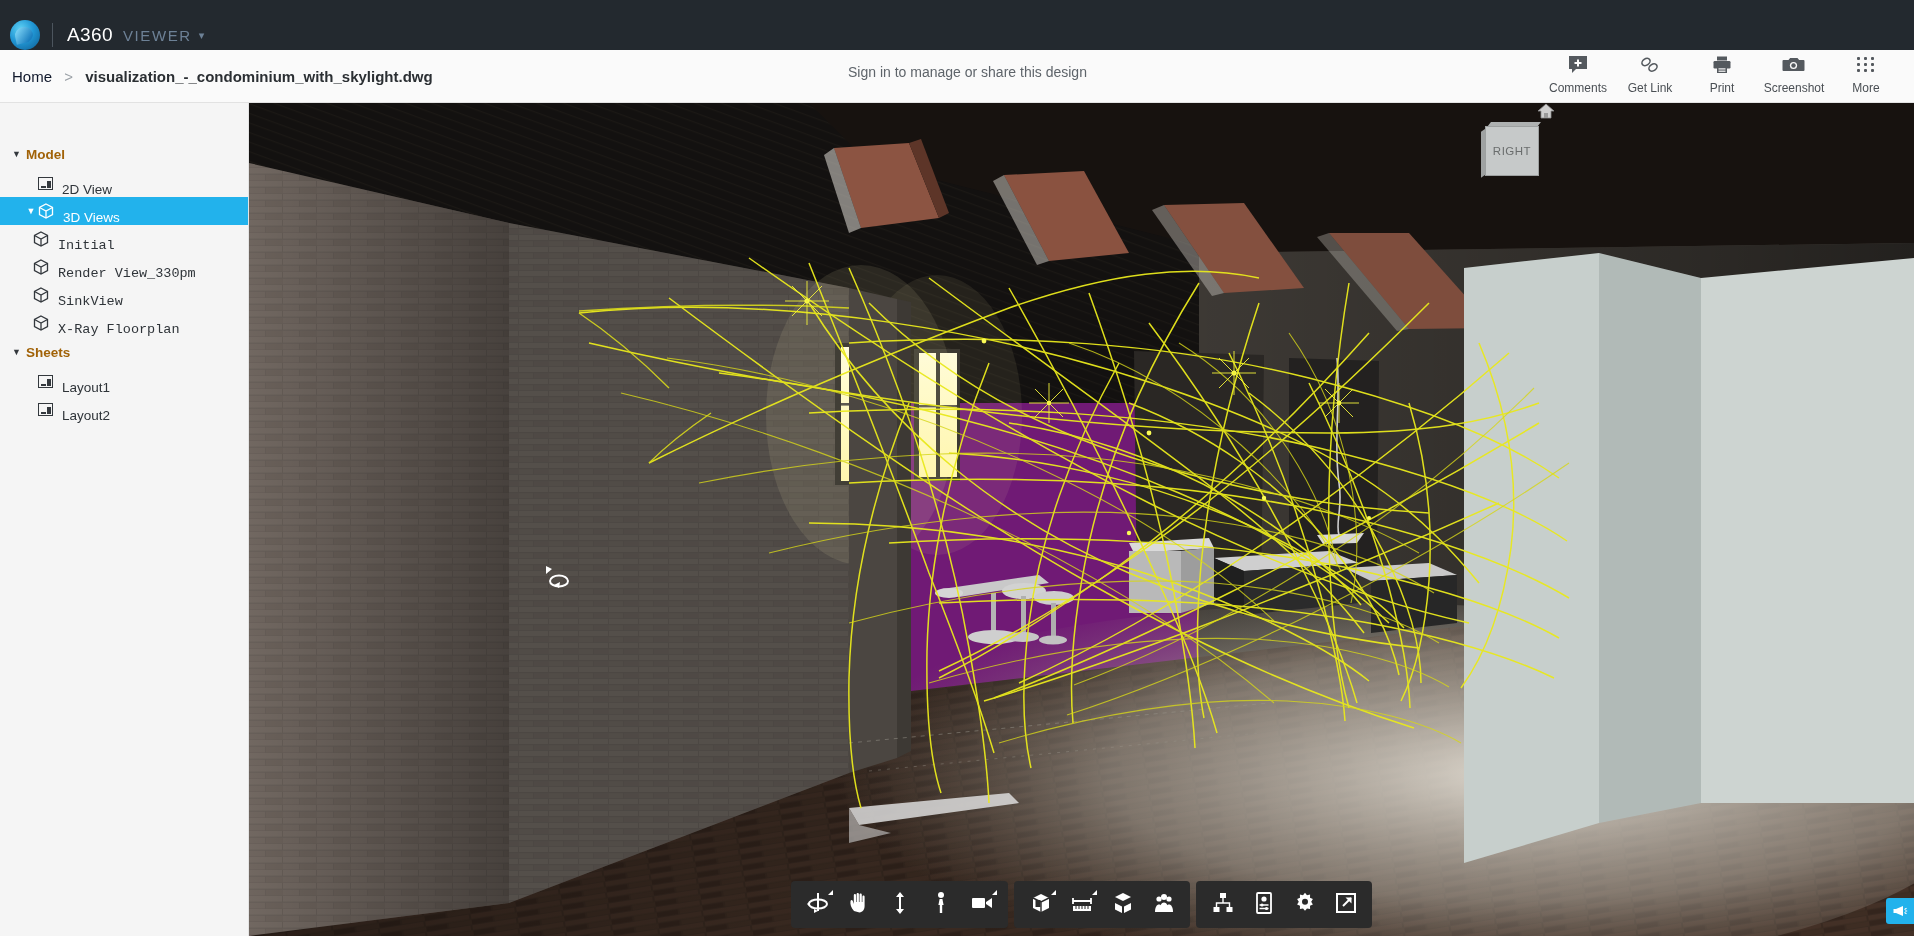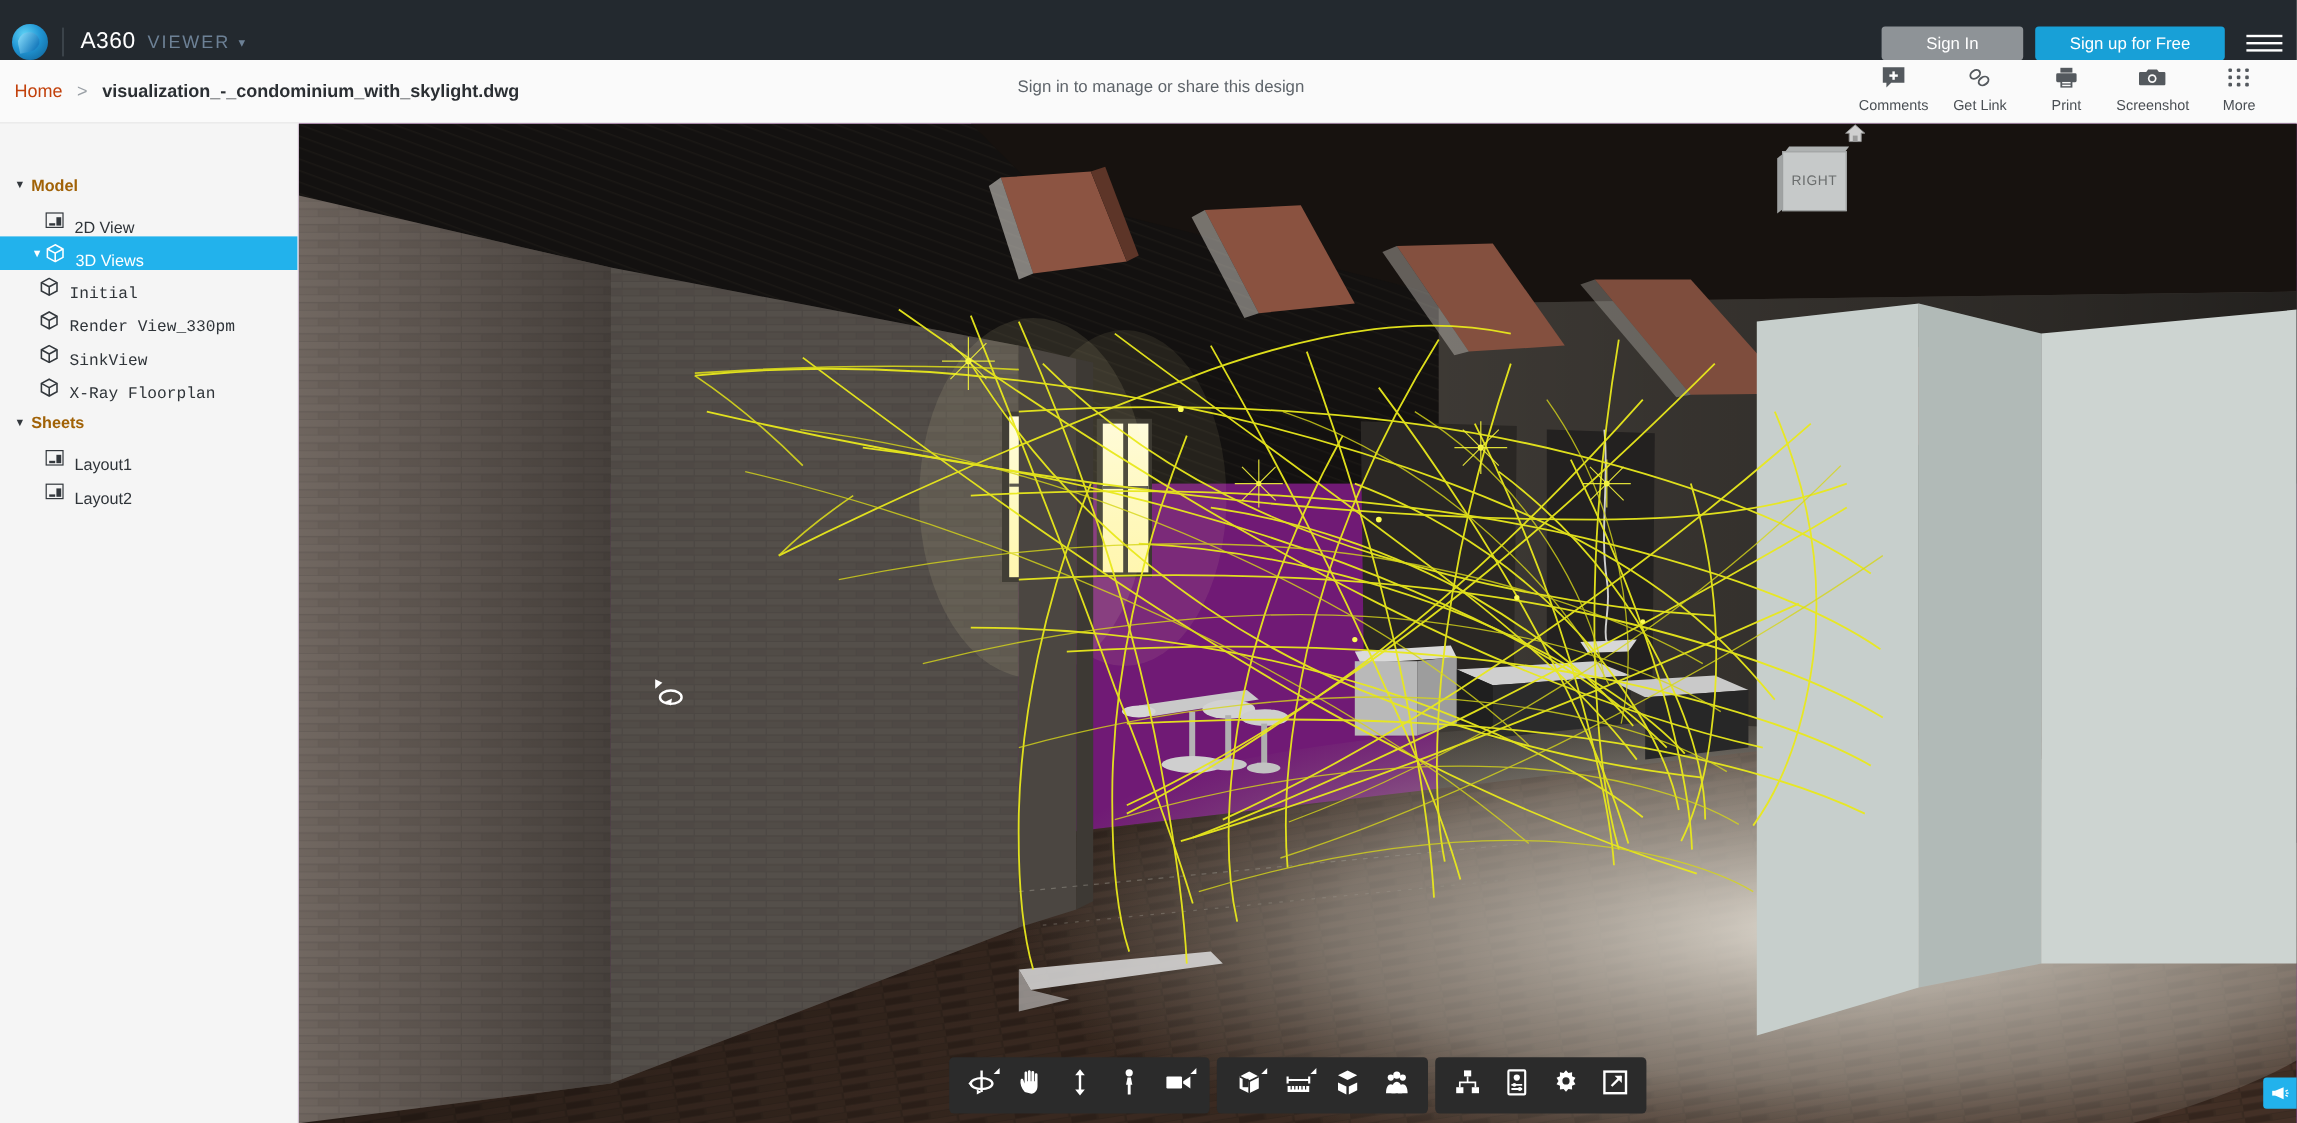--- a/index.html
+++ b/index.html
@@ -50,21 +50,21 @@
 
   
   .subheader {
     position: absolute; top: 50px; left: 0;
     width: 1914px; height: 53px;
     background: #fafafa;
     border-bottom: 1px solid #e2e2e2;
     display: flex; align-items: center;
   }
   .breadcrumb { padding-left: 12px; font-size: 15px; color: #5e646a; white-space: nowrap; }
-  .breadcrumb .crumb-home { color: #c2410c; cursor: pointer; }
+  .breadcrumb .crumb-home { color: #0f172a; cursor: pointer; }
   .breadcrumb .crumb-sep { margin: 0 8px; color: #9aa0a6; }
   .breadcrumb .crumb-file { color: #2b2f33; font-weight: bold; }
 
   .subheader-center {
     position: absolute; left: 848px; top: 14px;
     font-size: 14px; color: #5e646a; white-space: nowrap;
   }
 
   .tool-group { margin-left: auto; display: flex; align-items: flex-end; padding-right: 12px; }
   .tool-item {
@@ -198,29 +198,20 @@
 
 <div class="topnav">
   <div class="logo-wrap">
     <div class="logo-mark"></div>
     <div class="logo-divider"></div>
     <span class="brand-a360">A360</span>
     <span class="brand-viewer">VIEWER</span>
     <span class="brand-caret">▾</span>
   </div>
 
-  <div class="topnav-right">
-    <button class="btn-signin">Sign In</button>
-    <button class="btn-signup">Sign up for Free</button>
-    <div class="hamburger">
-      <span></span>
-        <span></span>
-        <span></span>
-    </div>
-  </div>
 </div>
 
 <div class="subheader">
   <div class="breadcrumb">
     <span class="crumb-home">Home</span>
     <span class="crumb-sep">&gt;</span>
     <span class="crumb-file">visualization_-_condominium_with_skylight.dwg</span>
   </div>
 
   <div class="subheader-center">Sign in to manage or share this design</div>

